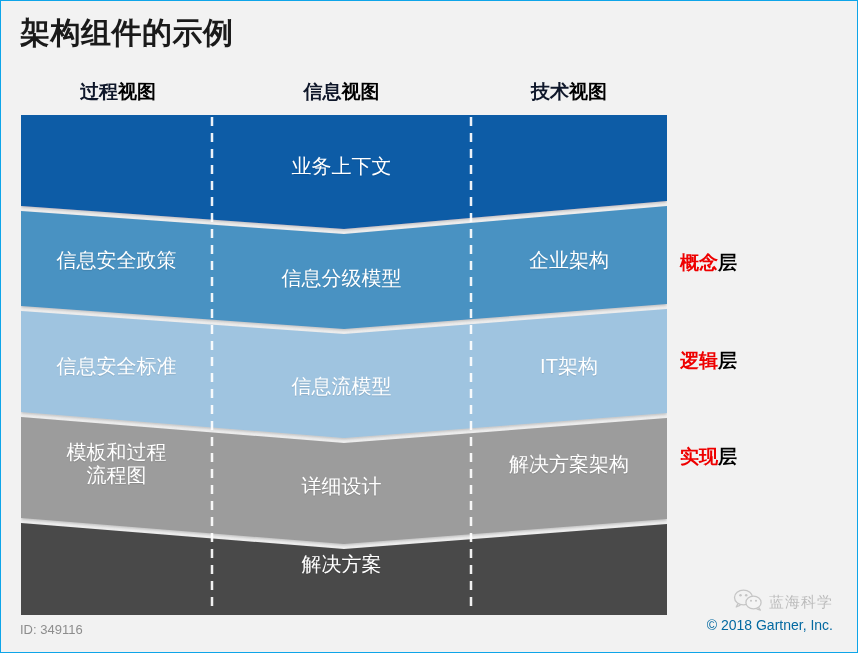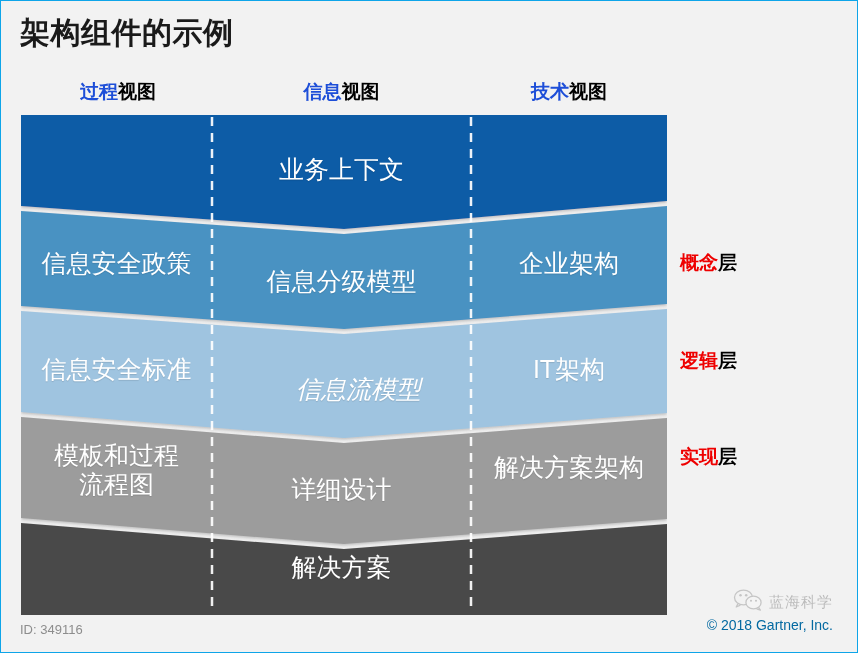--- a/index.html
+++ b/index.html
@@ -36,21 +36,21 @@
   
   .col-header {
     position: absolute;
     top: 78px;
     font-size: 19px;
     font-weight: bold;
     color: #000000;
     white-space: nowrap;
     text-align: center;
   }
-  .col-header .hl { color: #1d4ed8; }
+  .col-header .hl { color: #0f172a; }
   #col-header-0 { left: 22px;  width: 190px; }
   #col-header-1 { left: 211px; width: 259px; }
   #col-header-2 { left: 470px; width: 196px; }
 
   
   #diagram {
     position: absolute;
     left: 20px;
     top: 114px;
     width: 646px;
@@ -60,21 +60,21 @@
     position: absolute;
     left: 0;
     top: 0;
     display: block;
   }
 
   
   .band-label {
     position: absolute;
     color: #ffffff;
-    font-size: 25px;
+    font-size: 20px;
     line-height: 1.15;
     text-align: center;
     white-space: pre-line;
     pointer-events: none;
     text-shadow: 0 1px 1px rgba(0,0,0,0.12);
   }
 
   
   .layer-label {
     position: absolute;
@@ -162,21 +162,21 @@
       <line x1="450" y1="2" x2="450" y2="498" stroke="#ffffff" stroke-width="2.5" stroke-dasharray="9 7" opacity="0.92"></line>
     </svg>
 
     <div class="band-label" style="left:191px; top:40px; width:259px;">业务上下文</div>
 
     <div class="band-label" style="left:0px; top:134px; width:191px;">信息安全政策</div>
     <div class="band-label" style="left:191px; top:152px; width:259px;">信息分级模型</div>
     <div class="band-label" style="left:0px; top:240px; width:191px;">信息安全标准</div>
 
     <div class="band-label" style="left:450px; top:134px; width:196px;">企业架构</div>
-    <div class="band-label" style="left:208px; top:260px; width:259px;font-style:italic;">信息流模型</div>
+    <div class="band-label" style="left:191px; top:260px; width:259px;">信息流模型</div>
     <div class="band-label" style="left:450px; top:240px; width:196px;">IT架构</div>
 
     <div class="band-label" style="left:0px; top:326px; width:191px;">模板和过程
 流程图</div>
     <div class="band-label" style="left:191px; top:360px; width:259px;">详细设计</div>
     <div class="band-label" style="left:450px; top:338px; width:196px;">解决方案架构</div>
 
     <div class="band-label" style="left:191px; top:438px; width:259px;">解决方案</div>
   </div>
 

